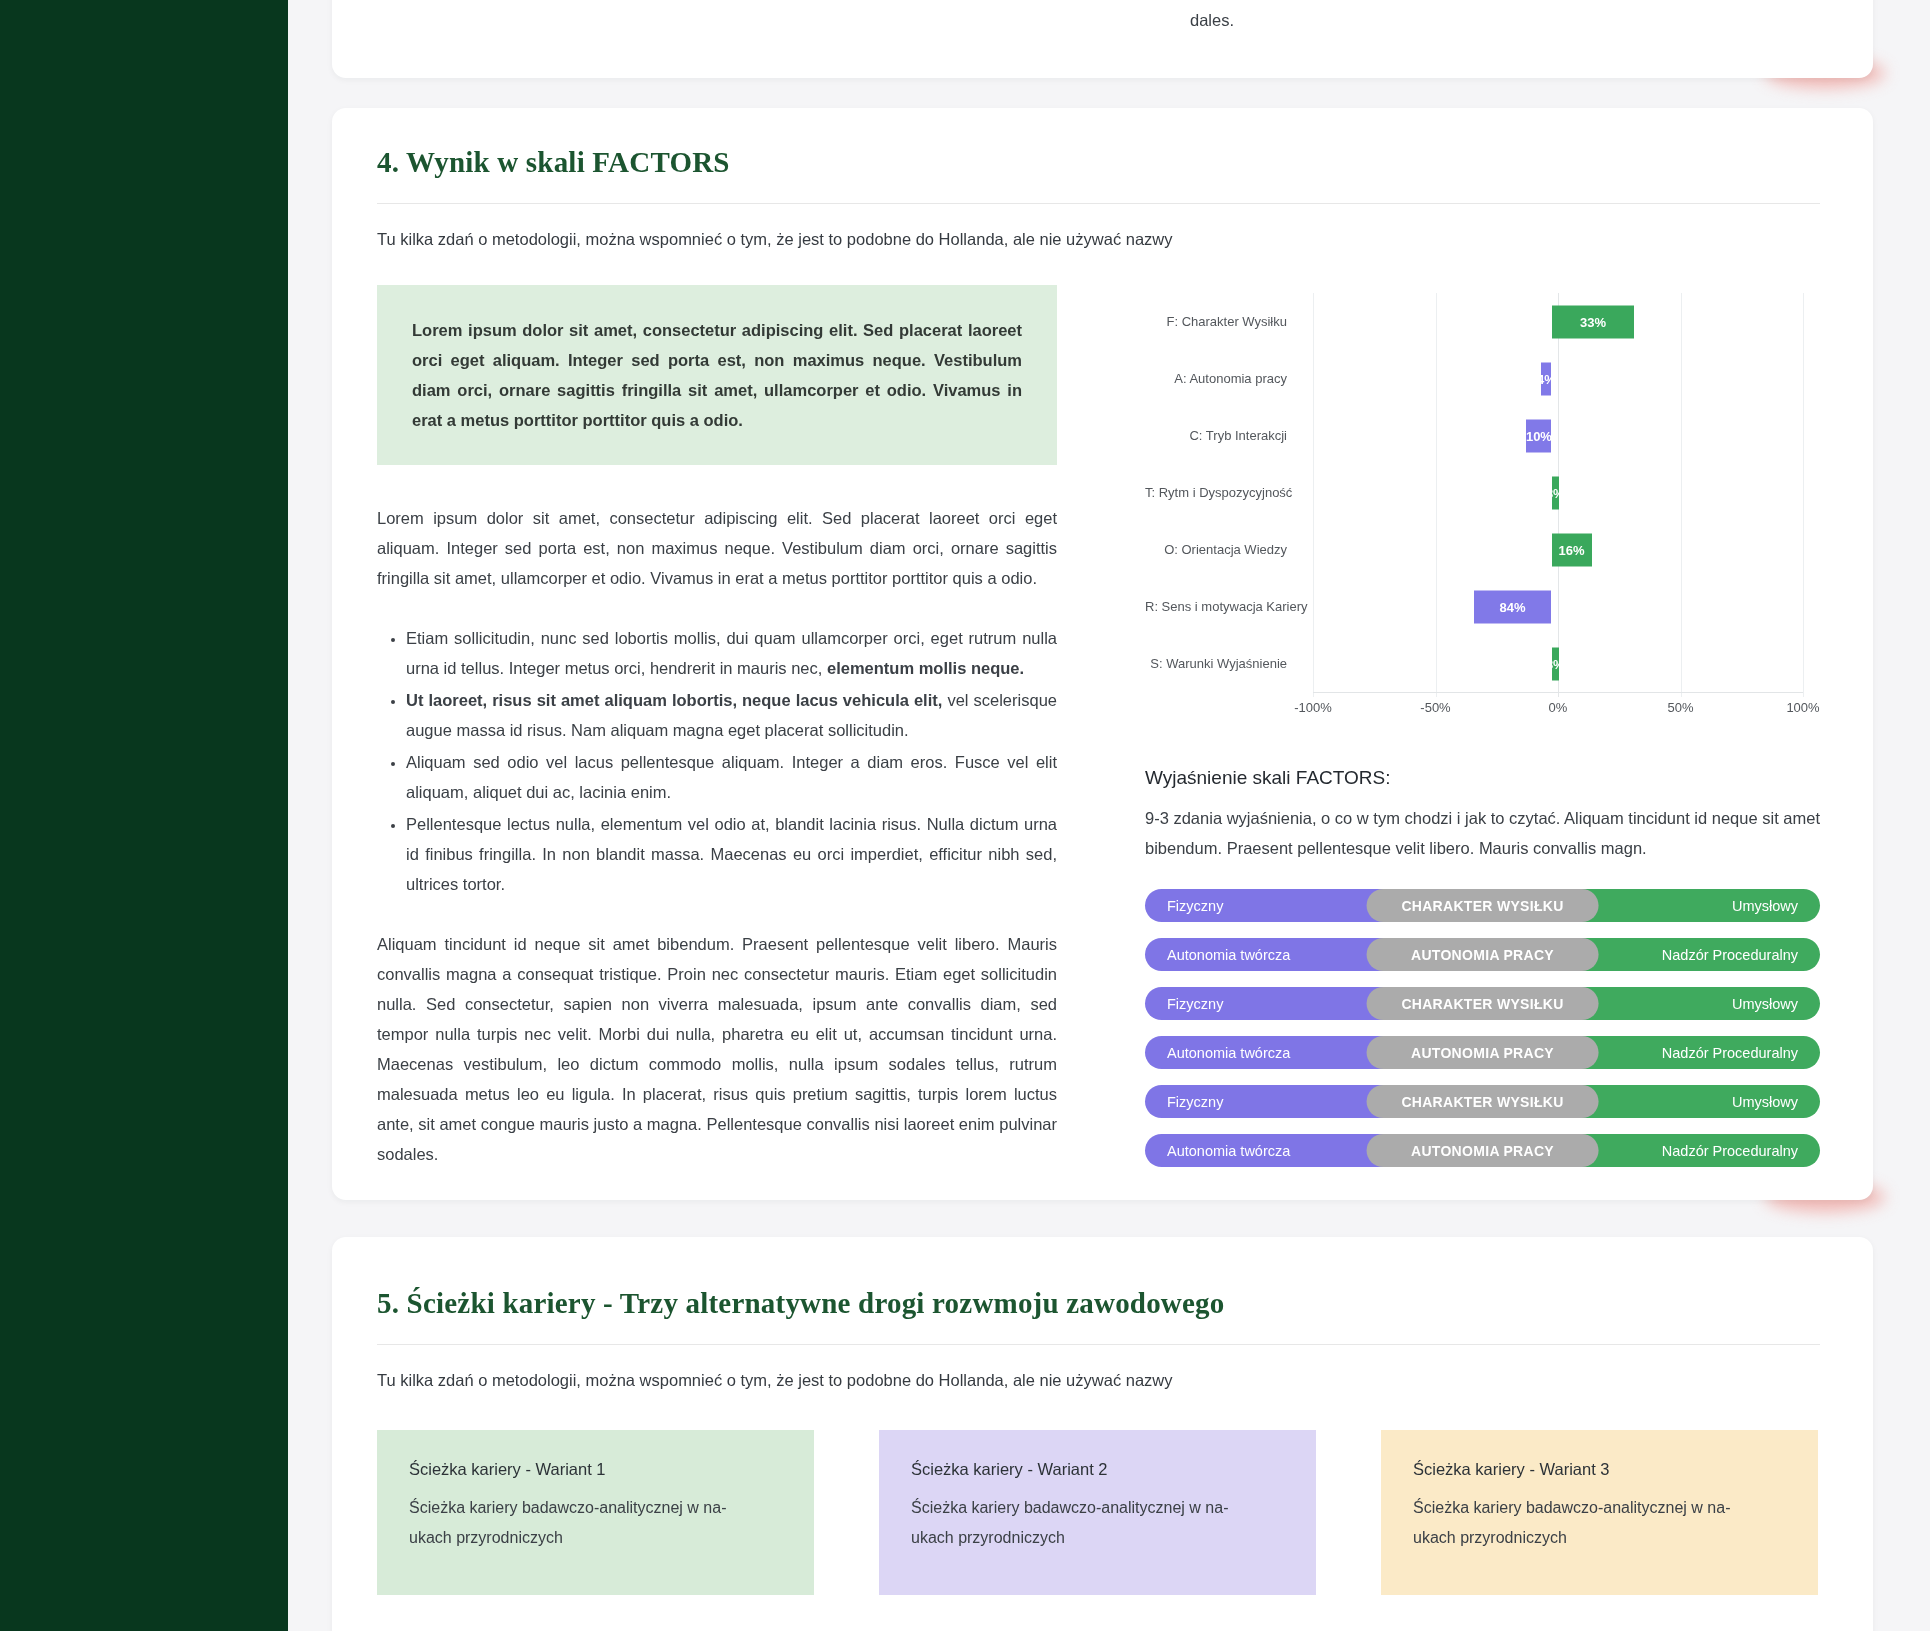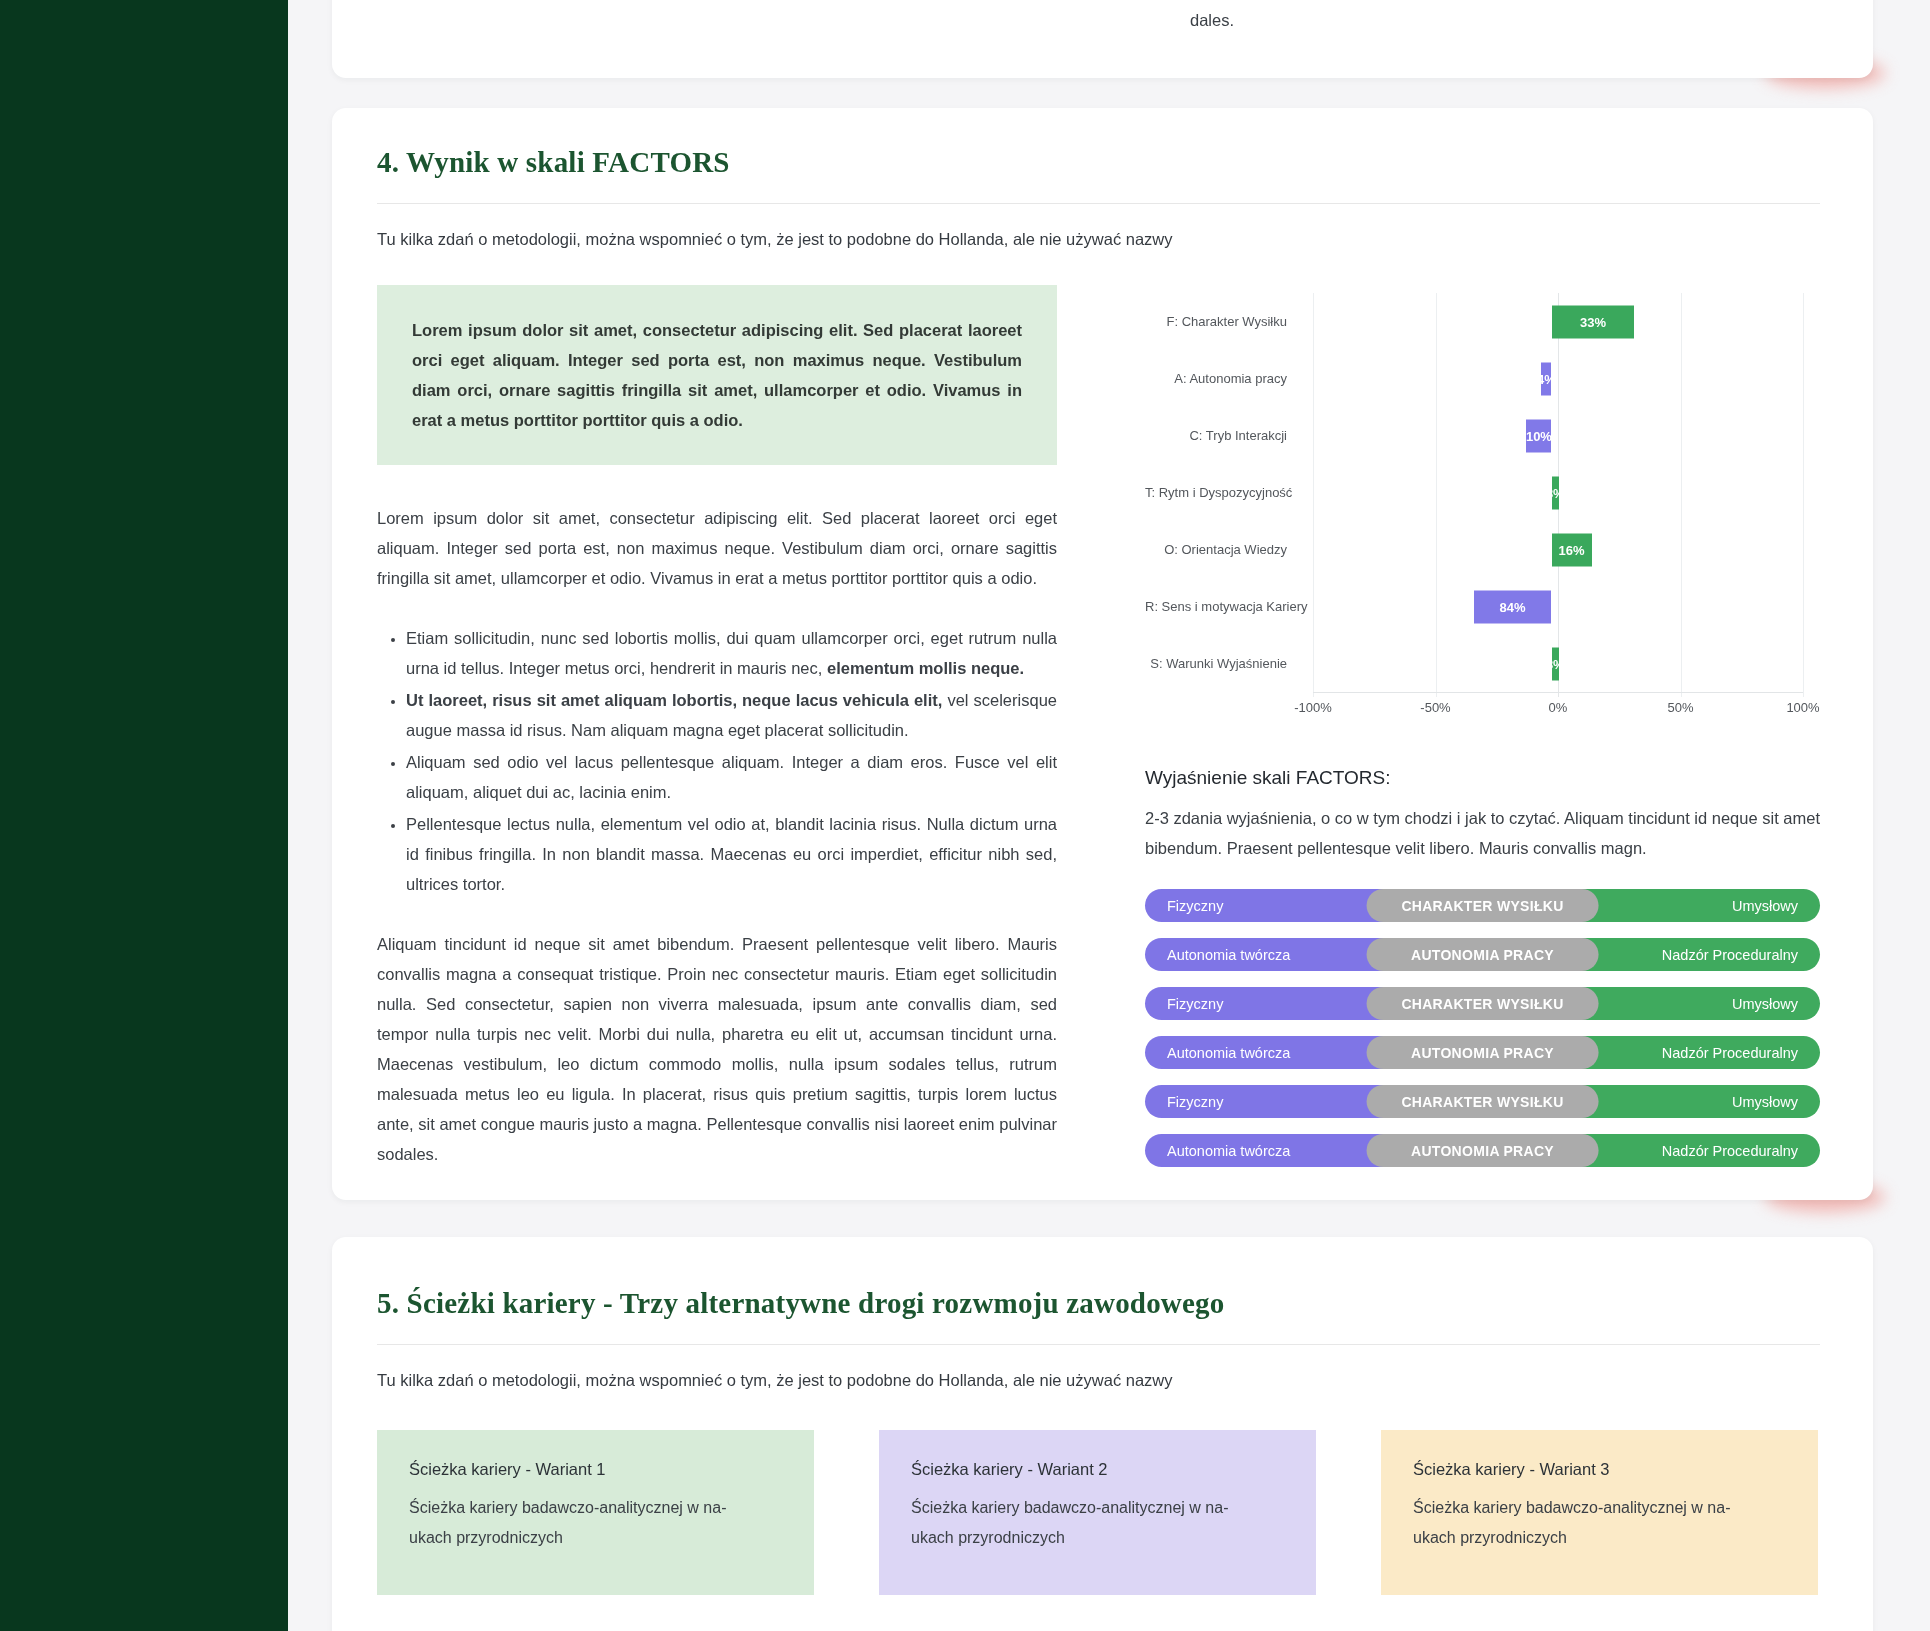--- a/index.html
+++ b/index.html
@@ -242,21 +242,21 @@
           <div class="chart-axis" id="chart-axis">
               <div class="chart-tick" style="left: 0%;">-100%</div>
               <div class="chart-tick" style="left: 25%;">-50%</div>
               <div class="chart-tick" style="left: 50%;">0%</div>
               <div class="chart-tick" style="left: 75%;">50%</div>
               <div class="chart-tick" style="left: 100%;">100%</div>
             </div>
         </div>
 
         <div class="explain-title">Wyjaśnienie skali FACTORS:</div>
-        <div class="explain-text">2-3 zdania wyjaśnienia, o co w tym chodzi i jak to czytać. Aliquam tincidunt id neque sit amet bibendum. Praesent pellentesque velit libero. Mauris convallis magn.</div>
+        <div class="explain-text">9-3 zdania wyjaśnienia, o co w tym chodzi i jak to czytać. Aliquam tincidunt id neque sit amet bibendum. Praesent pellentesque velit libero. Mauris convallis magn.</div>
 
         <div>
           <div class="scale-row">
             <div class="scale-pill scale-left">Fizyczny</div>
             <div class="scale-pill scale-right">Umysłowy</div>
             <div class="scale-pill scale-center">CHARAKTER WYSIŁKU</div>
           </div>
           <div class="scale-row">
             <div class="scale-pill scale-left">Autonomia twórcza</div>
             <div class="scale-pill scale-right">Nadzór Proceduralny</div>

